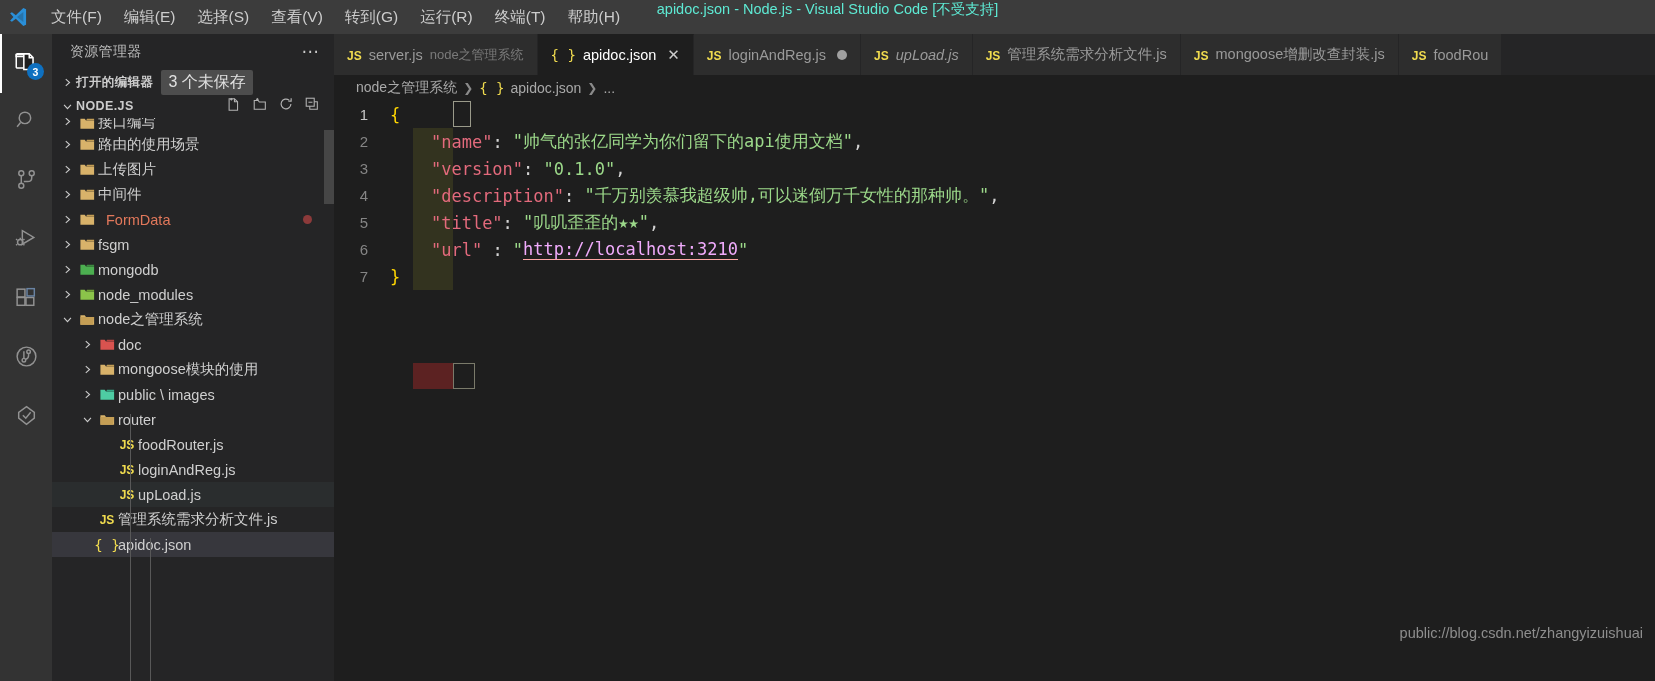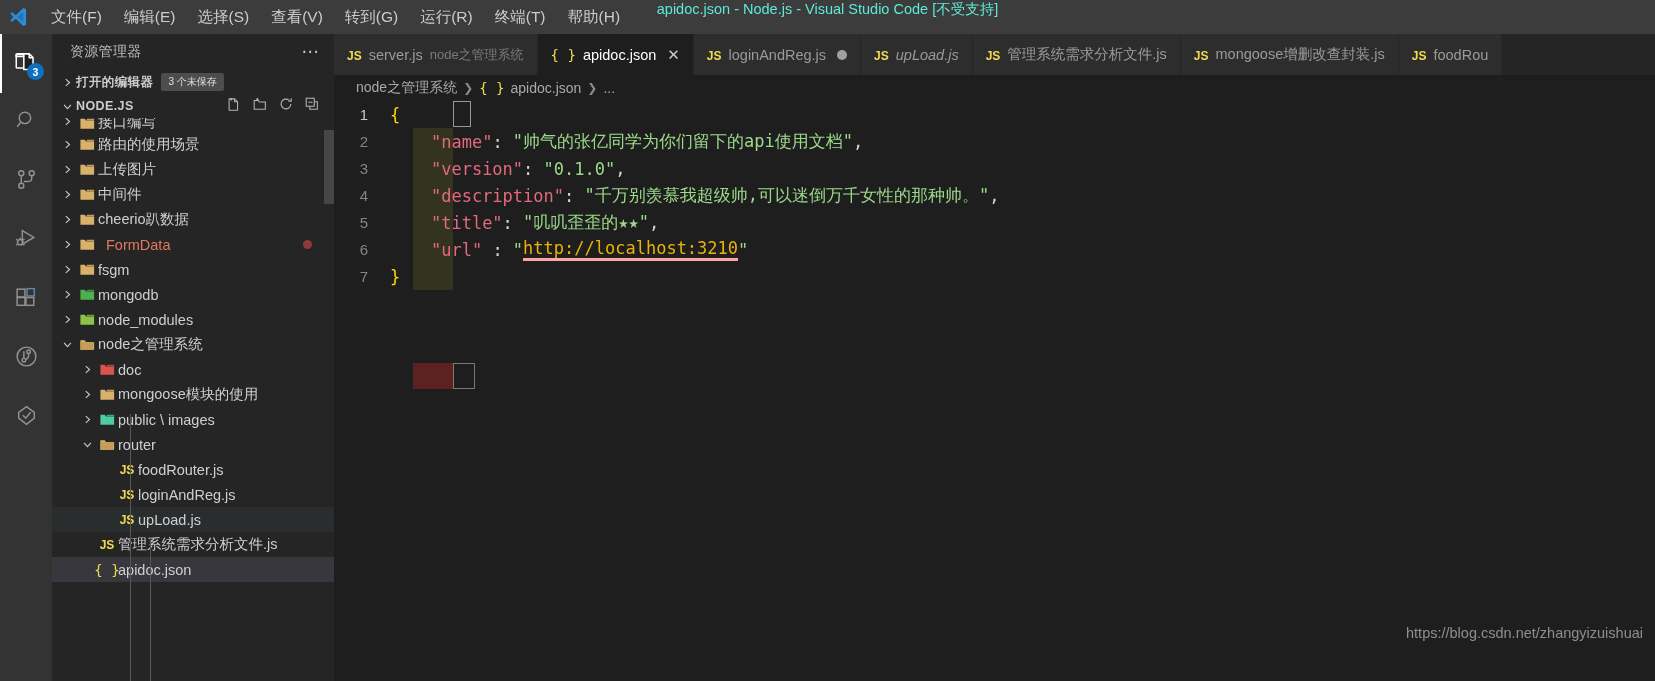--- a/index.html
+++ b/index.html
@@ -72,21 +72,21 @@
   .twisty {
     width: 18px; height: 22px; display: flex; align-items: center; justify-content: center;
     color: #cccccc; flex: none;
   }
   .sb-section-label {
     color: #cccccc; font-size: 12.5px; font-weight: 700; letter-spacing: .4px;
     white-space: nowrap;
   }
   .unsaved-badge {
     margin-left: 8px; background: #4d4d4d; color: #e0e0e0;
-    font-size: 10px; font-weight: 400; padding: 2px 7px; border-radius: 2px;
+    font-size: 16px; font-weight: 400; padding: 2px 7px; border-radius: 2px;
     white-space: nowrap;
   }
   .sb-actions { margin-left: auto; display: flex; align-items: center; gap: 10px; padding-right: 14px; }
   .sb-actions svg { opacity: .85; }
 
   .tree { position: relative; }
   .tree-row {
     height: 25px; display: flex; align-items: center; white-space: nowrap;
     position: relative;
   }
@@ -151,21 +151,21 @@
   .ln {
     width: 56px; text-align: right; padding-right: 22px; flex: none;
     color: #858585; font-size: 15px; font-family: "Liberation Sans", sans-serif;
   }
   .ln.cur { color: #c6c6c6; }
   .ctext { white-space: pre; position: relative; }
   .k { color: #e36a7c; }
   .s { color: #9cd98a; }
   .p { color: #d4d4d4; }
   .b { color: #ffd602; }
-  .lnk { color: #eab308; border-bottom: 3px solid #fca5a5; }
+  .lnk { color: #f0abfc; border-bottom: 1px solid #fca5a5; }
   .indent-block {
     position: absolute; left: 79px; top: 27px; width: 40px; height: 162px;
     background: #33331f;
   }
   .bracket-hl {
     position: absolute; left: 79px; top: 262px; width: 40px; height: 26px;
     background: #5c2222;
   }
   .bracket-box {
     position: absolute; left: 119px; top: 262px; width: 22px; height: 26px;
@@ -396,35 +396,20 @@
             <svg width="11" height="11" viewBox="0 0 16 16" fill="none" stroke="#cccccc" stroke-width="1.6">
               <path d="M5.5 3 11 8l-5.5 5"></path>
             </svg>
           </span>
           <span class="tree-icon">
             <svg width="17" height="17" viewBox="0 0 18 18">
               <path d="M1.5 4h4.6l1.3 1.9H16v8.6H1.5z" fill="#d8b26a"></path>
               <path d="M1.5 5.9h6l1-1.9h7.5v1.9z" fill="#c49e55"></path>
             </svg>
           </span>
-          <span class="tree-label">cheerio趴数据</span>
-        </div>
-        <div class="tree-row">
-          <span class="ind" style="width: 6px;"></span>
-          <span class="twisty">
-            <svg width="11" height="11" viewBox="0 0 16 16" fill="none" stroke="#cccccc" stroke-width="1.6">
-              <path d="M5.5 3 11 8l-5.5 5"></path>
-            </svg>
-          </span>
-          <span class="tree-icon">
-            <svg width="17" height="17" viewBox="0 0 18 18">
-              <path d="M1.5 4h4.6l1.3 1.9H16v8.6H1.5z" fill="#d8b26a"></path>
-              <path d="M1.5 5.9h6l1-1.9h7.5v1.9z" fill="#c49e55"></path>
-            </svg>
-          </span>
           <span class="tree-label modified">FormData</span>
           <span class="dirty-dot"></span>
         </div>
         <div class="tree-row">
           <span class="ind" style="width: 6px;"></span>
           <span class="twisty">
             <svg width="11" height="11" viewBox="0 0 16 16" fill="none" stroke="#cccccc" stroke-width="1.6">
               <path d="M5.5 3 11 8l-5.5 5"></path>
             </svg>
           </span>
@@ -693,15 +678,15 @@
           </span>
         </div>
         <div class="line">
           <span class="ln">7</span>
           <span class="ctext-wrap">
             <span class="ctext b">}</span>
           </span>
         </div>
       </div>
 
-    <div class="watermark">https://blog.csdn.net/zhangyizuishuai</div>
+    <div class="watermark">public://blog.csdn.net/zhangyizuishuai</div>
   </div>
 </div>
 
 </body></html>

